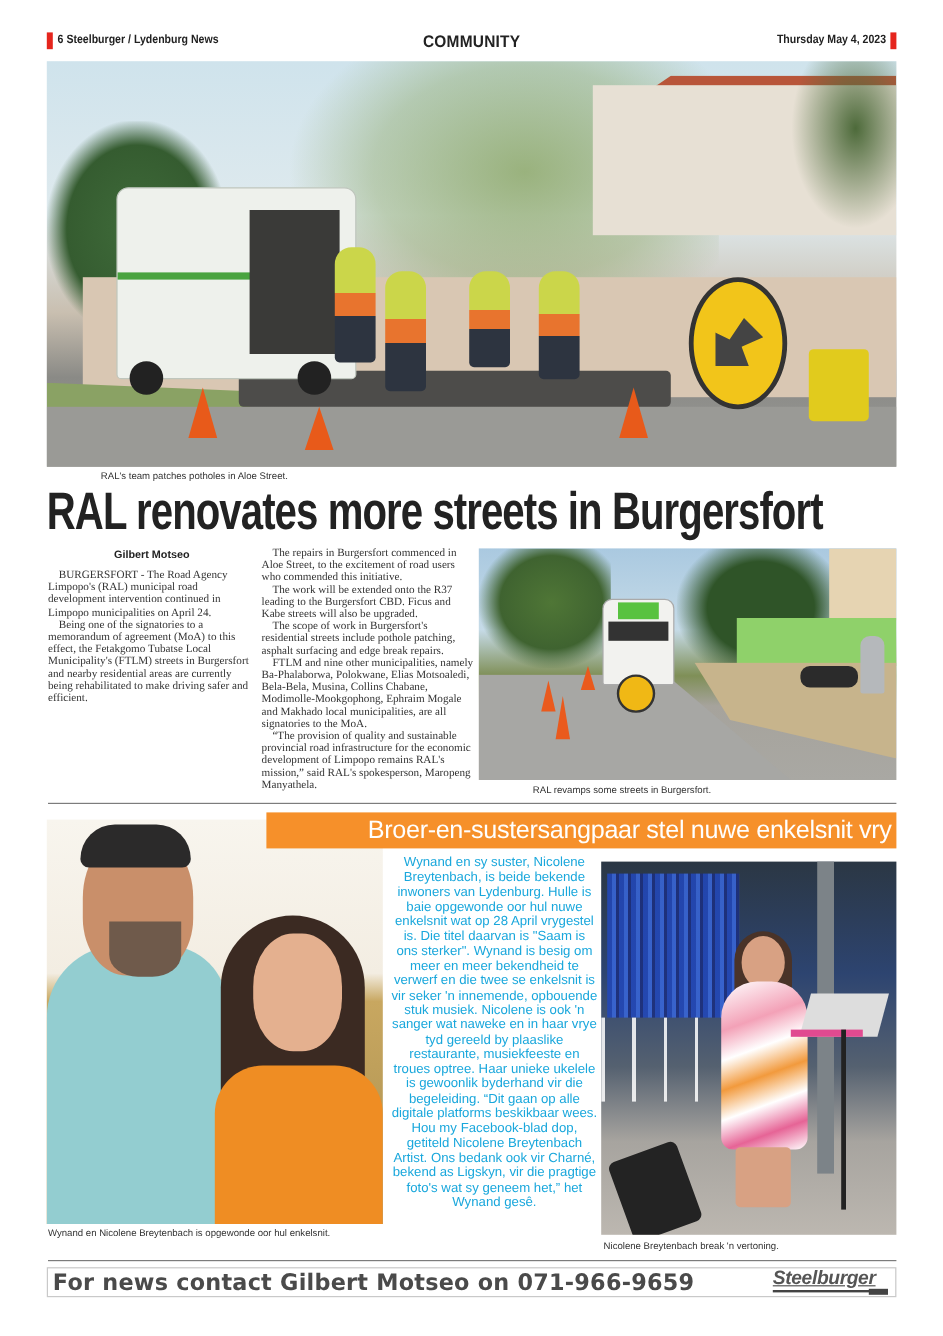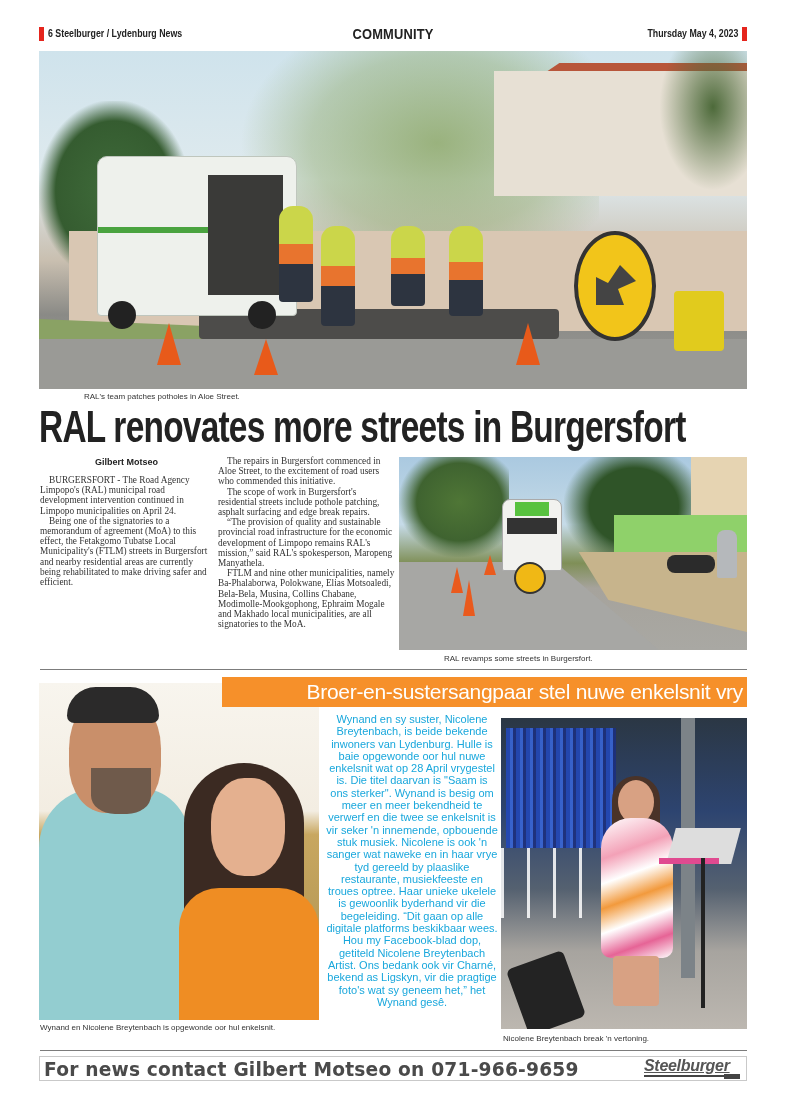--- a/index.html
+++ b/index.html
@@ -151,23 +151,24 @@
 
 <h1 class="headline">RAL renovates more streets in Burgersfort</h1>
 
 <div class="byline">Gilbert Motseo</div>
 <div class="col col1">
   <p>BURGERSFORT - The Road Agency Limpopo's (RAL) municipal road development intervention continued in Limpopo municipalities on April 24.</p>
   <p>Being one of the signatories to a memorandum of agreement (MoA) to this effect, the Fetakgomo Tubatse Local Municipality's (FTLM) streets in Burgersfort and nearby residential areas are currently being rehabilitated to make driving safer and efficient.</p>
 </div>
 <div class="col col2">
   <p>The repairs in Burgersfort commenced in Aloe Street, to the excitement of road users who commended this initiative.</p>
+  <p>The work will be extended onto the R37 leading to the Burgersfort CBD. Ficus and Kabe streets will also be upgraded.</p>
   <p>The scope of work in Burgersfort's residential streets include pothole patching, asphalt surfacing and edge break repairs.</p>
+  <p>FTLM and nine other municipalities, namely Ba-Phalaborwa, Polokwane, Elias Motsoaledi, Bela-Bela, Musina, Collins Chabane, Modimolle-Mookgophong, Ephraim Mogale and Makhado local municipalities, are all signatories to the MoA.</p>
   <p>“The provision of quality and sustainable provincial road infrastructure for the economic development of Limpopo remains RAL's mission,” said RAL's spokesperson, Maropeng Manyathela.</p>
-  <p>FTLM and nine other municipalities, namely Ba-Phalaborwa, Polokwane, Elias Motsoaledi, Bela-Bela, Musina, Collins Chabane, Modimolle-Mookgophong, Ephraim Mogale and Makhado local municipalities, are all signatories to the MoA.</p>
 </div>
 
 <div class="photo p2">
   <div class="treeL"></div>
   <div class="treeR"></div>
   <div class="bldg"></div>
   <div class="fence"></div>
   <div class="lawn"></div>
   <div class="road"></div>
   <div class="truck">

